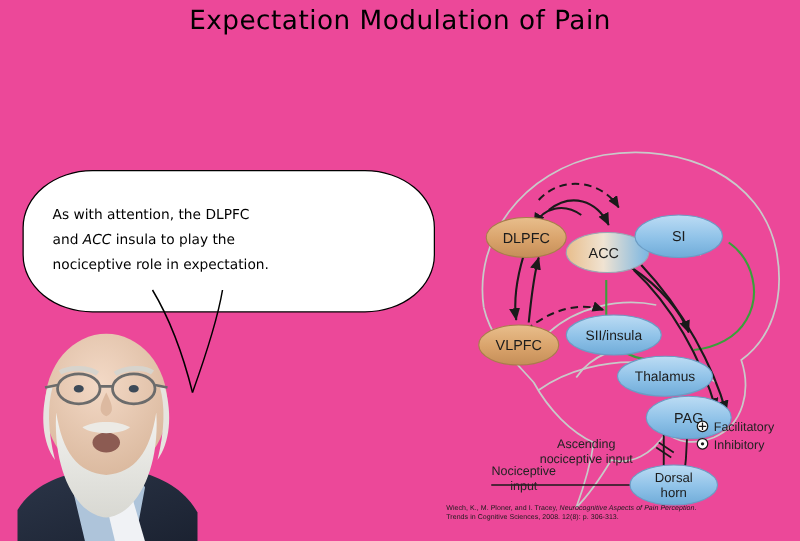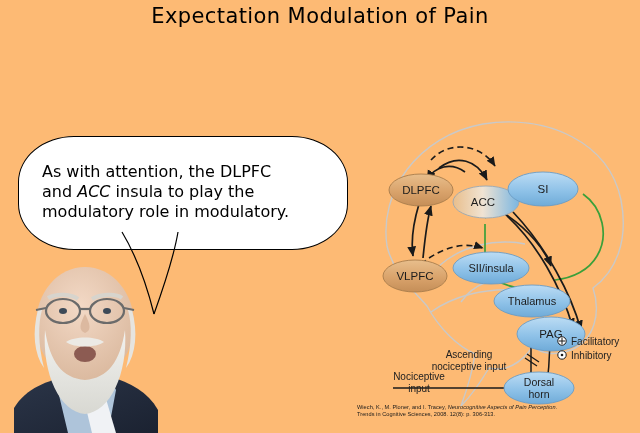--- a/index.html
+++ b/index.html
@@ -7,21 +7,21 @@
     padding: 0;
     background: #ffffff;
   }
   body {
     font-family: "Liberation Sans", sans-serif;
   }
   #slide {
     position: relative;
     width: 640px;
     height: 433px;
-    background: #fdba74;
+    background: #ec4899;
     overflow: hidden;
   }
 
   
   #slide-title {
     position: absolute;
     left: 0;
     top: 4px;
     width: 640px;
     text-align: center;
@@ -48,21 +48,21 @@
     border-radius: 56px / 46px;
     background: #ffffff;
     box-sizing: border-box;
   }
   #speech-bubble-text {
     position: absolute;
     left: 24px;
     top: 26px;
     width: 290px;
     font-family: "DejaVu Sans", sans-serif;
-    font-size: 16px;
+    font-size: 11px;
     line-height: 20px;
     color: #000000;
   }
   #speech-bubble-text i {
     font-style: italic;
   }
   #bubble-tail {
     position: absolute;
     left: 120px;
     top: 230px;
@@ -118,21 +118,21 @@
 
 <div id="slide">
 
   <div id="slide-title">Expectation Modulation of Pain</div>
 
   <div id="speech-bubble">
     <div id="speech-bubble-shape"></div>
     <div id="speech-bubble-text">
       <span>As with attention, the DLPFC</span><br>
       <span>and </span><i>ACC</i><span> insula to play the</span><br>
-      <span>modulatory role in modulatory.</span>
+      <span>nociceptive role in expectation.</span>
     </div>
   </div>
 
   <svg id="bubble-tail" viewBox="0 0 70 110">
     <path d="M2 2 C 14 22, 26 52, 34 84" stroke="#000000" stroke-width="1.2" fill="none"></path>
     <path d="M58 2 C 54 26, 44 56, 34 84" stroke="#000000" stroke-width="1.2" fill="none"></path>
   </svg>
 
   <svg id="speaker-photo" viewBox="0 0 148 175">
     <defs>

